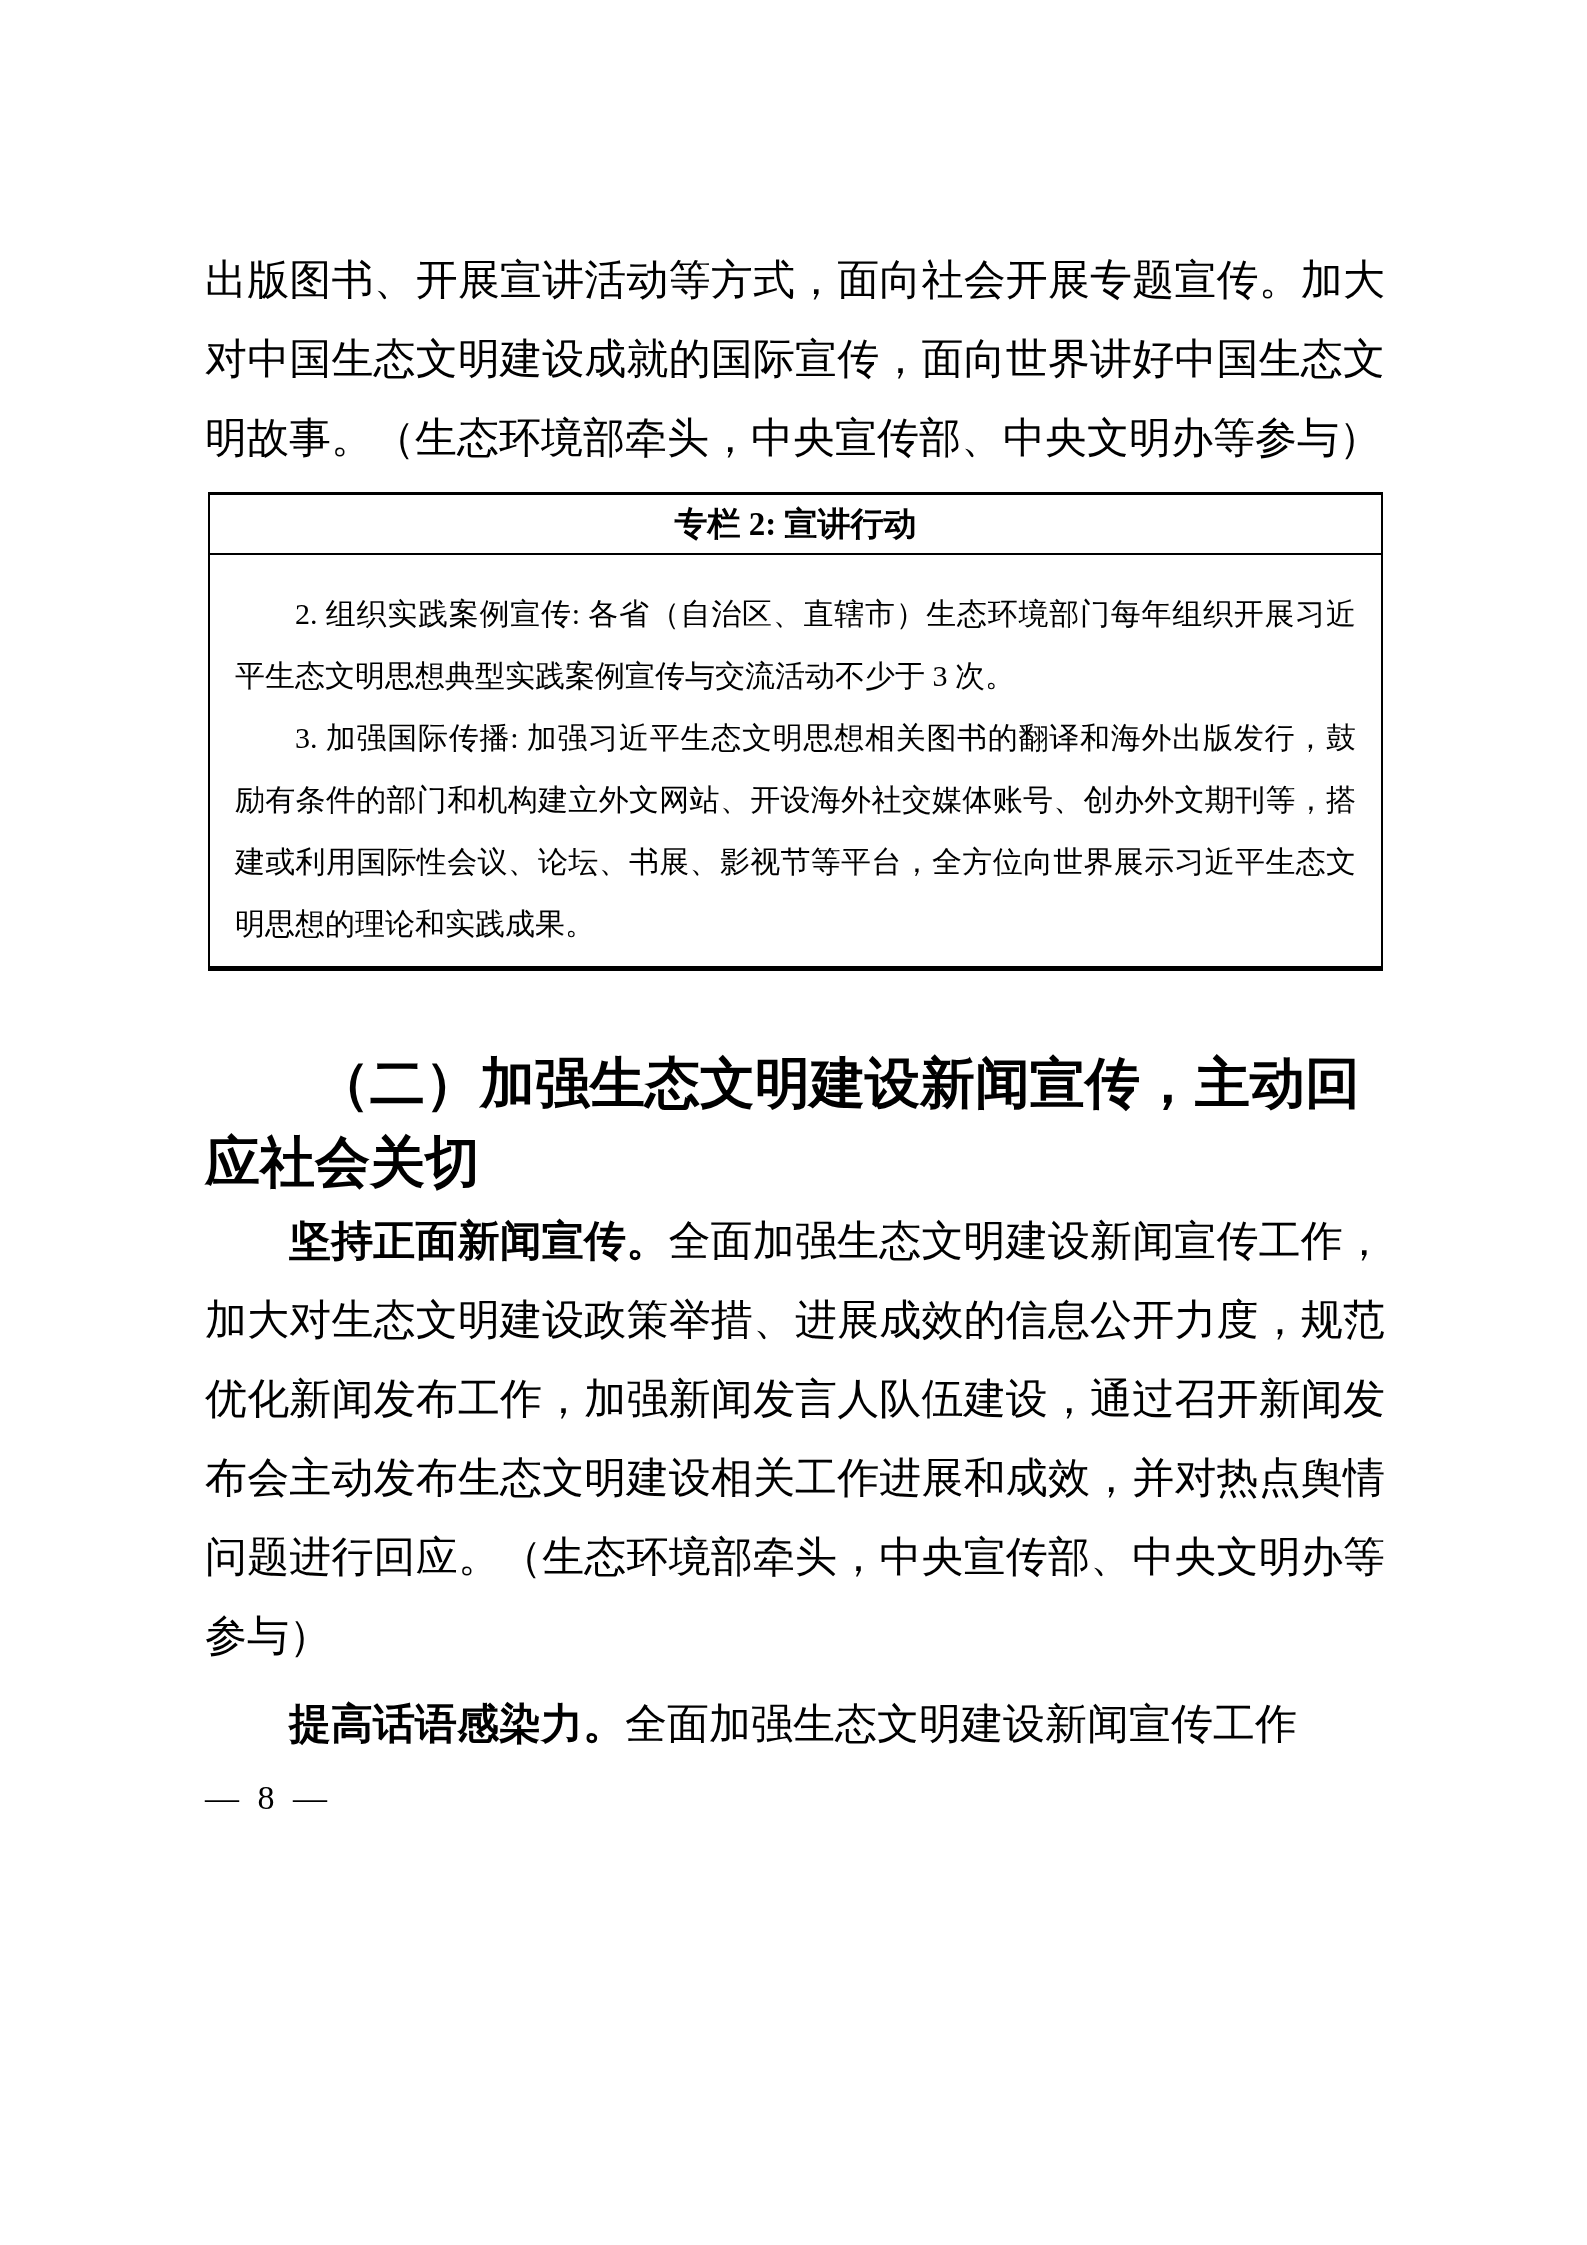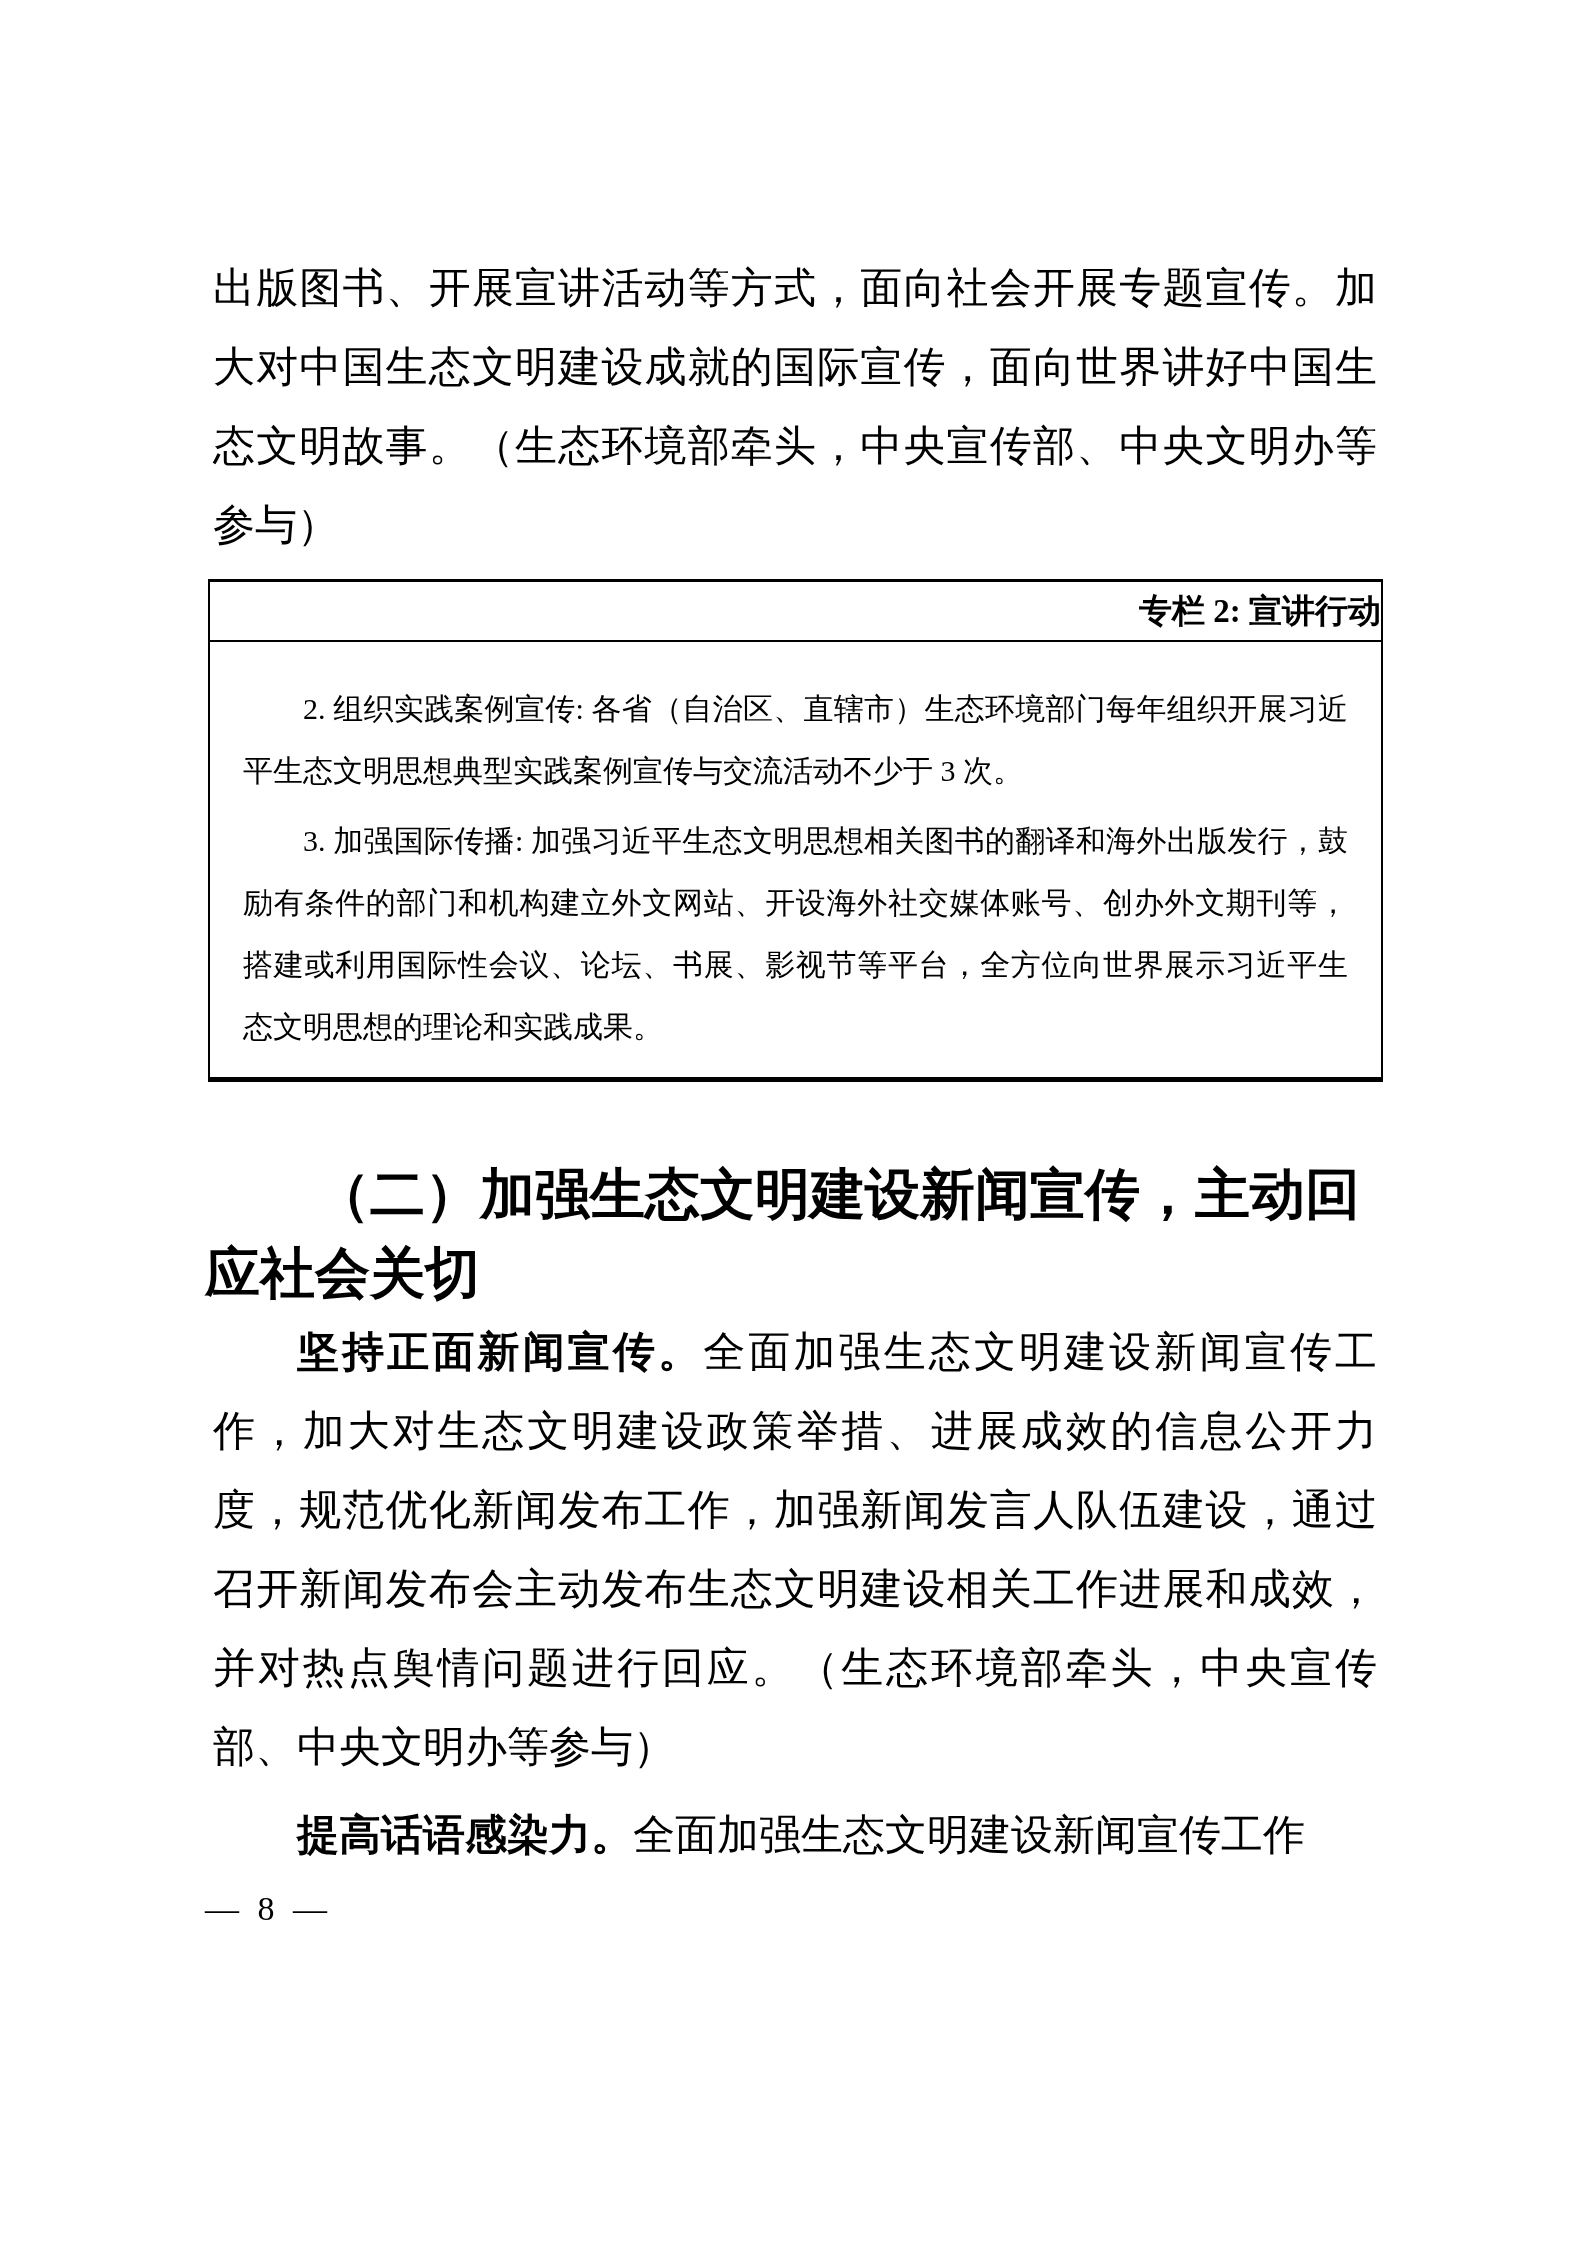--- a/index.html
+++ b/index.html
@@ -14,21 +14,21 @@
     background: #ffffff;
     box-sizing: border-box;
     padding: 241px 202px 0 205px;
     font-family: "Liberation Serif", "DejaVu Serif", serif;
     color: #000000;
     overflow: hidden;
   }
   .content {
     width: 1180px;
   }
-  p { margin: 8px; }
+  p { margin: 0; }
   .para {
     font-size: 42px;
     line-height: 79px;
     text-align: justify;
     text-justify: inter-ideograph;
     letter-spacing: 0;
   }
   .para .lead {
     font-weight: bold;
   }
@@ -41,21 +41,21 @@
     width: 1175px;
     box-sizing: border-box;
     border-style: solid;
     border-color: #000000;
     border-width: 3px 2px 5px 2px;
     background: #ffffff;
   }
   .box-title {
     height: 58px;
     line-height: 58px;
-    text-align: right;
+    text-align: center;
     font-size: 33px;
     font-weight: bold;
     border-bottom: 2px solid #000000;
   }
   .box-body {
     padding: 28px 25px 11px 25px;
   }
   .box-item {
     font-size: 30px;
     line-height: 62px;

